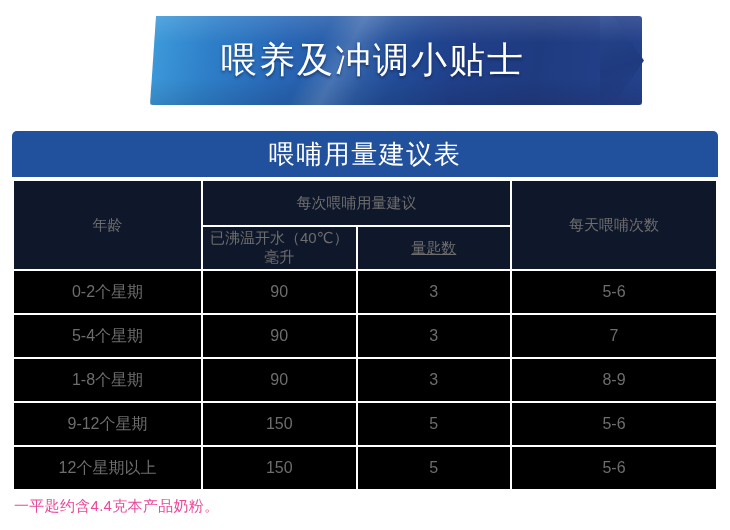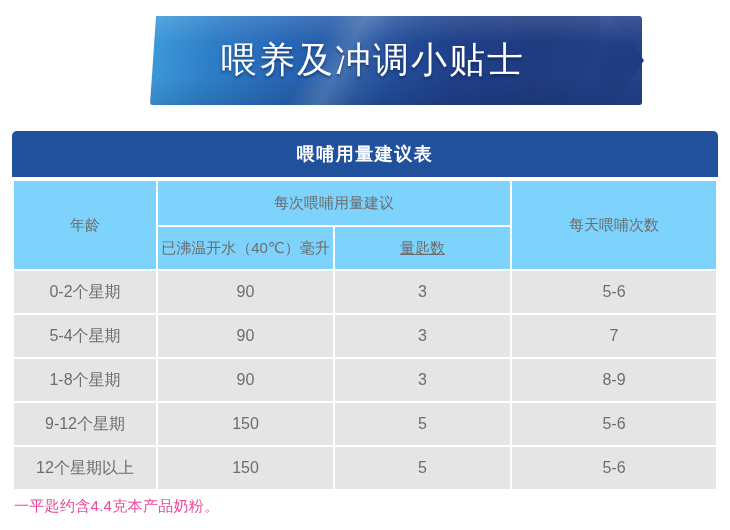--- a/index.html
+++ b/index.html
@@ -148,48 +148,48 @@
     width: 706px;
     }
   .table-title {
     height: 46px;
     background: #21509c;
     border-radius: 5px 5px 0 0;
     display: flex;
     align-items: center;
     justify-content: center;
     color: #ffffff;
-    font-size: 18px;
-    font-weight: bold;
+    font-size: 26px;
+    font-weight: normal;
     letter-spacing: 1.5px;
   }
   table.feed {
     border-collapse: separate;
     border-spacing: 2px;
     width: 706px;
     margin-top: 2px;
     table-layout: fixed;
   }
   table.feed th, table.feed td {
     text-align: center;
     vertical-align: middle;
     color: #6d6d6d;
     font-weight: normal;
     padding: 0;
   }
   table.feed th {
-    background: #7dd3fc;
+    background: #0f172a;
     font-size: 15px;
   }
   table.feed td {
-    background: #e5e5e5;
+    background: #000000;
     font-size: 16px;
     height: 42px;
   }
-  th.col-age   { width: 142px; }
+  th.col-age   { width: 187px; }
   th.col-water { width: 218px; }
   th.col-scoop { width: 133px; text-decoration: underline; }
   th.col-daily { width: 204px; }
 
   th.h-merge   { height: 44px; }
   th.h-sub     { height: 42px; }
   th.h-span    { height: 88px; }
 
   .note {
     position: absolute;

